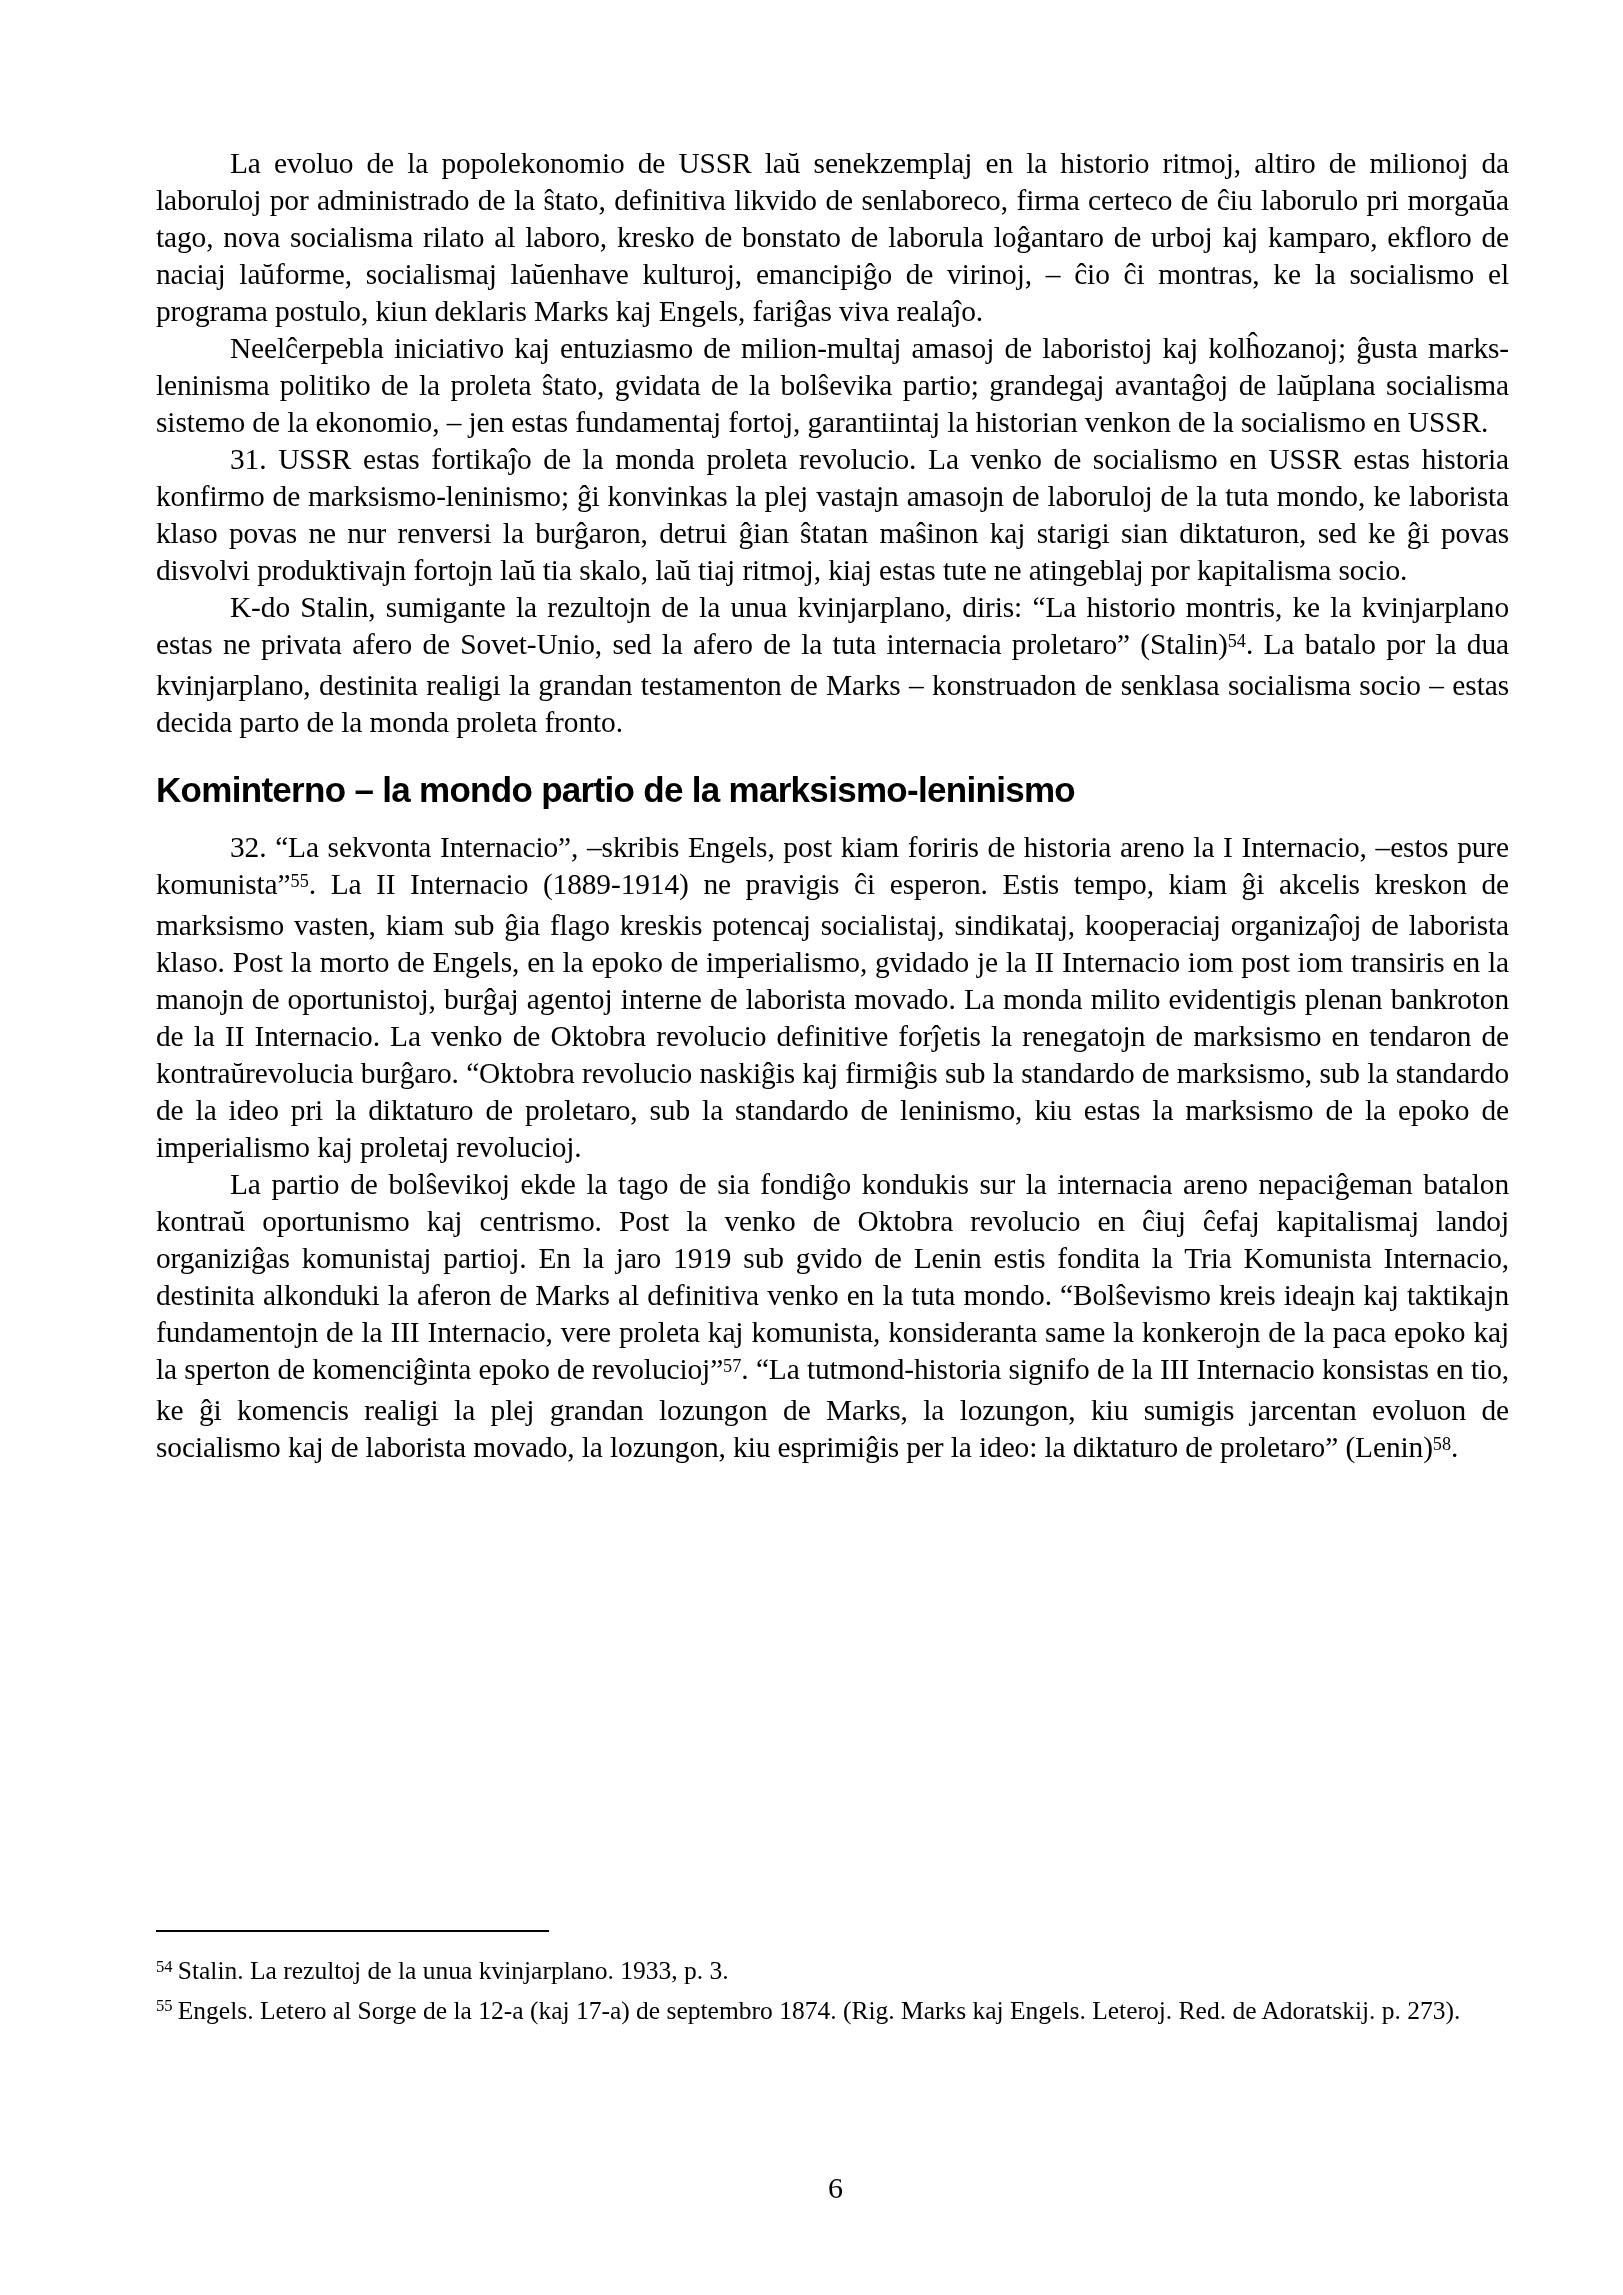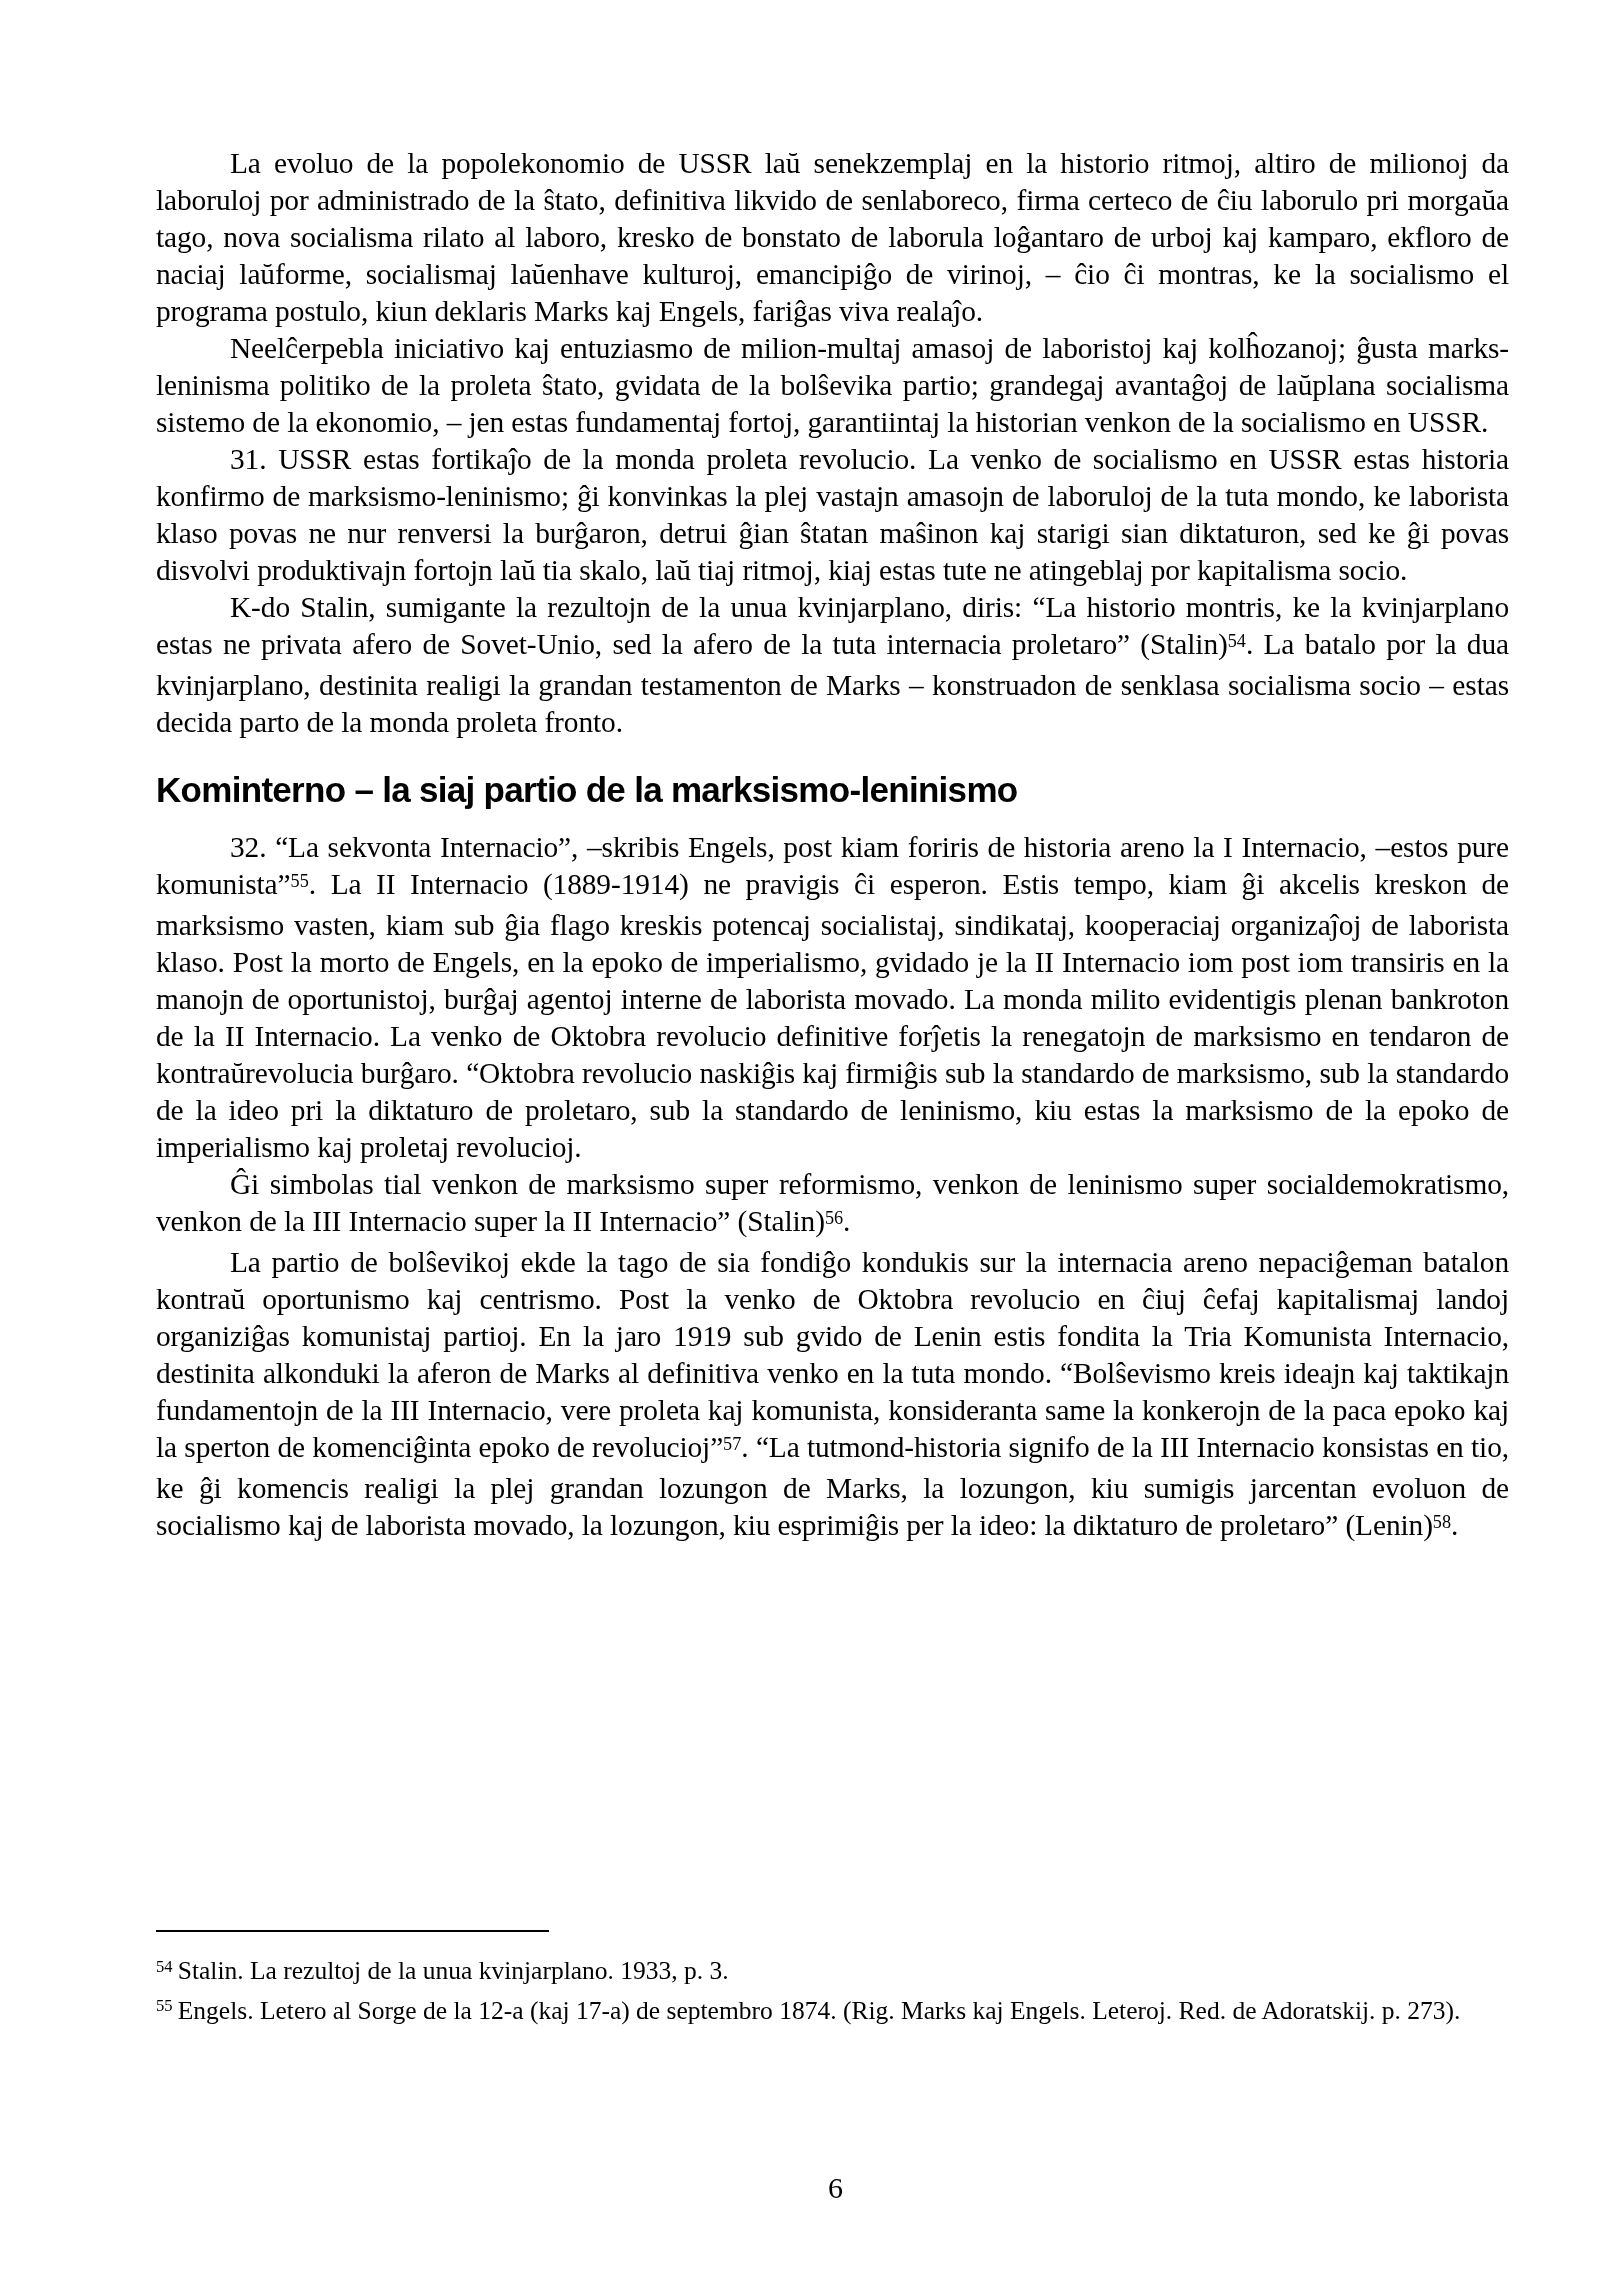--- a/index.html
+++ b/index.html
@@ -85,23 +85,22 @@
 </head>
 <body>
 
 <div class="page">
 
   <div class="body-text" id="body-text">
       <p>La evoluo de la popolekonomio de USSR laŭ senekzemplaj en la historio ritmoj, altiro de milionoj da laboruloj por administrado de la ŝtato, definitiva likvido de senlaboreco, firma certeco de ĉiu laborulo pri morgaŭa tago, nova socialisma rilato al laboro, kresko de bonstato de laborula loĝantaro de urboj kaj kamparo, ekfloro de naciaj laŭforme, socialismaj laŭenhave kulturoj, emancipiĝo de virinoj, – ĉio ĉi montras, ke la socialismo el programa postulo, kiun deklaris Marks kaj Engels, fariĝas viva realaĵo.</p>
       <p>Neelĉerpebla iniciativo kaj entuziasmo de milion-multaj amasoj de laboristoj kaj kolĥozanoj; ĝusta marks-leninisma politiko de la proleta ŝtato, gvidata de la bolŝevika partio; grandegaj avantaĝoj de laŭplana socialisma sistemo de la ekonomio, – jen estas fundamentaj fortoj, garantiintaj la historian venkon de la socialismo en USSR.</p>
       <p>31. USSR estas fortikaĵo de la monda proleta revolucio. La venko de socialismo en USSR estas historia konfirmo de marksismo-leninismo; ĝi konvinkas la plej vastajn amasojn de laboruloj de la tuta mondo, ke laborista klaso povas ne nur renversi la burĝaron, detrui ĝian ŝtatan maŝinon kaj starigi sian diktaturon, sed ke ĝi povas disvolvi produktivajn fortojn laŭ tia skalo, laŭ tiaj ritmoj, kiaj estas tute ne atingeblaj por kapitalisma socio.</p>
       <p>K-do Stalin, sumigante la rezultojn de la unua kvinjarplano, diris: “La historio montris, ke la kvinjarplano estas ne privata afero de Sovet-Unio, sed la afero de la tuta internacia proletaro” (Stalin)<span class="fnref">54</span>. La batalo por la dua kvinjarplano, destinita realigi la grandan testamenton de Marks – konstruadon de senklasa socialisma socio – estas decida parto de la monda proleta fronto.</p>
-      <h2>Kominterno – la siaj partio de la marksismo-leninismo</h2>
+      <h2>Kominterno – la mondo partio de la marksismo-leninismo</h2>
       <p>32. “La sekvonta Internacio”, –skribis Engels, post kiam foriris de historia areno la I Internacio, –estos pure komunista”<span class="fnref">55</span>. La II Internacio (1889-1914) ne pravigis ĉi esperon. Estis tempo, kiam ĝi akcelis kreskon de marksismo vasten, kiam sub ĝia flago kreskis potencaj socialistaj, sindikataj, kooperaciaj organizaĵoj de laborista klaso. Post la morto de Engels, en la epoko de imperialismo, gvidado je la II Internacio iom post iom transiris en la manojn de oportunistoj, burĝaj agentoj interne de laborista movado. La monda milito evidentigis plenan bankroton de la II Internacio. La venko de Oktobra revolucio definitive forĵetis la renegatojn de marksismo en tendaron de kontraŭrevolucia burĝaro. “Oktobra revolucio naskiĝis kaj firmiĝis sub la standardo de marksismo, sub la standardo de la ideo pri la diktaturo de proletaro, sub la standardo de leninismo, kiu estas la marksismo de la epoko de imperialismo kaj proletaj revolucioj.</p>
-      <p>Ĝi simbolas tial venkon de marksismo super reformismo, venkon de leninismo super socialdemokratismo, venkon de la III Internacio super la II Internacio” (Stalin)<span class="fnref">56</span>.</p>
       <p>La partio de bolŝevikoj ekde la tago de sia fondiĝo kondukis sur la internacia areno nepaciĝeman batalon kontraŭ oportunismo kaj centrismo. Post la venko de Oktobra revolucio en ĉiuj ĉefaj kapitalismaj landoj organiziĝas komunistaj partioj. En la jaro 1919 sub gvido de Lenin estis fondita la Tria Komunista Internacio, destinita alkonduki la aferon de Marks al definitiva venko en la tuta mondo. “Bolŝevismo kreis ideajn kaj taktikajn fundamentojn de la III Internacio, vere proleta kaj komunista, konsideranta same la konkerojn de la paca epoko kaj la sperton de komenciĝinta epoko de revolucioj”<span class="fnref">57</span>. “La tutmond-historia signifo de la III Internacio konsistas en tio, ke ĝi komencis realigi la plej grandan lozungon de Marks, la lozungon, kiu sumigis jarcentan evoluon de socialismo kaj de laborista movado, la lozungon, kiu esprimiĝis per la ideo: la diktaturo de proletaro” (Lenin)<span class="fnref">58</span>.</p>
     </div>
 
   <div class="footnotes">
     <div class="fn-rule"></div>
     <div id="footnote-list">
         <div class="footnote"><span class="fn-num">54</span>Stalin. La rezultoj de la unua kvinjarplano. 1933, p. 3.</div>
         <div class="footnote"><span class="fn-num">55</span>Engels. Letero al Sorge de la 12-a (kaj 17-a) de septembro 1874. (Rig. Marks kaj Engels. Leteroj. Red. de Adoratskij. p. 273).</div>
       </div>
   </div>

